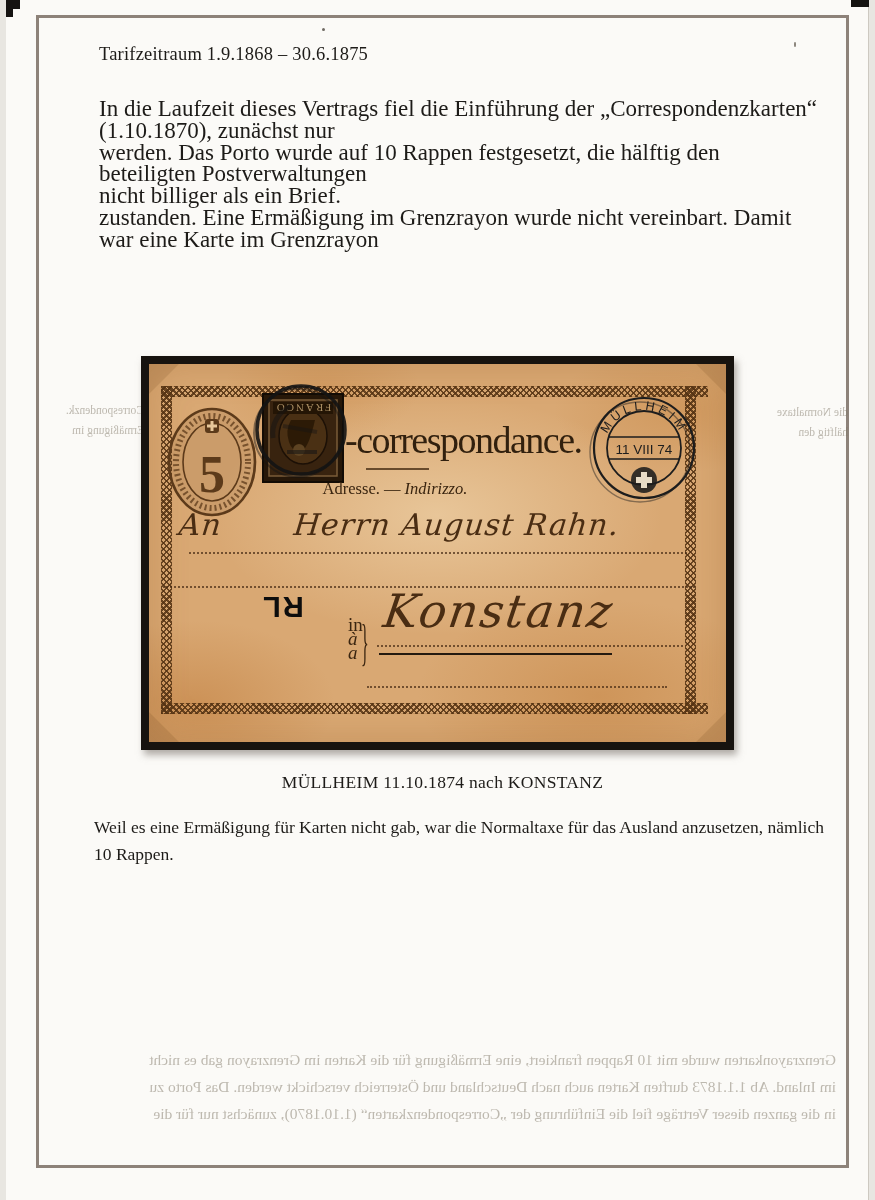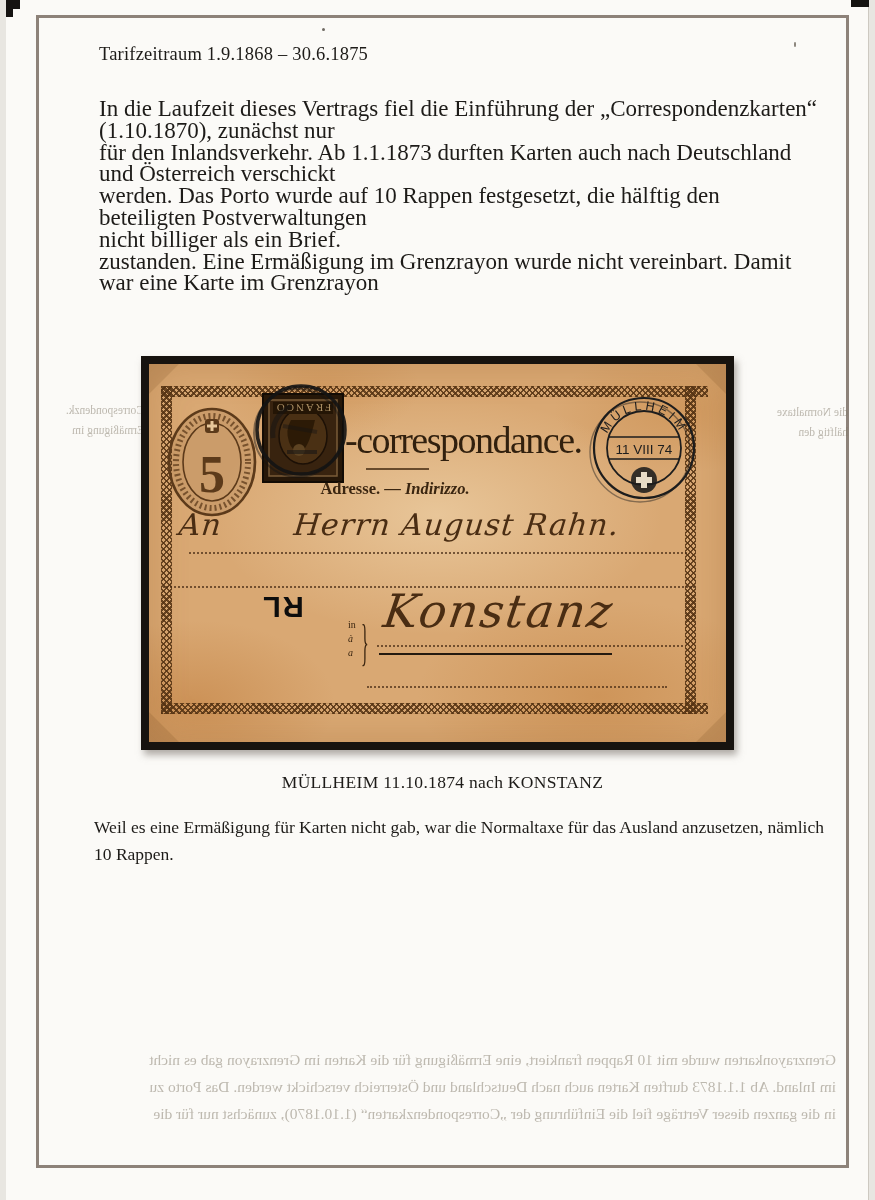--- a/index.html
+++ b/index.html
@@ -57,39 +57,39 @@
       repeating-linear-gradient(45deg, rgba(86,52,20,.85) 0 1.6px, transparent 1.6px 4.2px),
       repeating-linear-gradient(-45deg, rgba(86,52,20,.85) 0 1.6px, transparent 1.6px 4.2px);
     box-shadow:inset 0 0 0 .5px rgba(86,52,20,.35); }
   .chain-top    { left:12px; top:22px;  width:547px; height:11px; }
   .chain-bottom { left:12px; top:339px; width:547px; height:11px; }
   .chain-left   { left:12px; top:22px;  width:11px;  height:328px; }
   .chain-right  { left:536px; top:22px; width:11px;  height:328px; }
 
   .card-title { left:196px; top:54px; font-size:38px; font-weight:400; letter-spacing:-1.5px; color:#31200e; }
   .title-rule { left:217px; top:104px; width:63px; border-top:2px solid rgba(74,47,21,.8); }
-  .addr-label { left:160px; top:115px; width:172px; text-align:center; font-size:16.5px; font-weight:700; color:#3a2510; }
+  .addr-label { left:160px; top:115px; width:172px; text-align:center; font-size:16.5px; font-weight:400; color:#3a2510; }
   .addr-label .it { font-style:italic; }
 
   .dotted { border-top:2px dotted rgba(70,42,18,.7); height:0; }
   .dot-a { left:40px;  top:188px; width:498px; }
   .dot-b { left:14px;  top:222px; width:532px; }
   .dot-k { left:228px; top:281px; width:306px; }
   .dot-c { left:218px; top:322px; width:300px; }
   .solid-k { left:230px; top:289px; width:233px; border-top:2.5px solid #241a10; height:0; }
 
   .hw { font-style:italic; color:#4a2d13; font-family:"DejaVu Serif", serif; }
   .hw-line1 { left:30px; top:143px; font-size:30px; transform:skewX(-6deg); letter-spacing:1px; white-space:nowrap; }
   .hw-line1 .gap { display:inline-block; width:72px; }
   .hw-dest { left:235px; top:220px; font-size:46px; transform:skewX(-8deg); letter-spacing:2px; }
 
   .rl-mark { left:112px; top:226px; font-family:"Liberation Sans", sans-serif; font-weight:700;
     font-size:29px; letter-spacing:2px; color:#0d0d0d; transform:rotate(180deg); }
 
-  .dest-labels { left:199px; top:254px; font-size:10px; line-height:14px; color:#3a2510; text-align:left; }
+  .dest-labels { left:199px; top:254px; font-size:19px; line-height:14px; color:#3a2510; text-align:left; }
   .dest-labels .it { font-style:italic; }
   .dest-brace { left:212px; top:252px; font-size:16px; color:#3a2510; transform:scaleY(3.1); transform-origin:top; }
 
   .oval-svg { left:16px; top:40px; }
   .stamp-svg { left:112px; top:28px; }
   .cancel-svg { left:100px; top:14px; }
   .postmark-svg { left:439px; top:28px; }
 </style>
 </head>
 <body>
@@ -101,21 +101,20 @@
   <div class="abs corner-mark-tl1"></div>
   <div class="abs corner-mark-tl2"></div>
   <div class="abs corner-mark-tr"></div>
   <div class="abs speck1"></div>
   <div class="abs speck2"></div>
 
   <div class="abs doc-title">Tarifzeitraum 1.9.1868 – 30.6.1875</div>
 
   <div class="abs intro">
     <div>In die Laufzeit dieses Vertrags fiel die Einführung der „Correspondenzkarten“ (1.10.1870), zunächst nur</div>
-    <div>für den Inlandsverkehr. Ab 1.1.1873 durften Karten auch nach Deutschland und Österreich verschickt</div>
     <div>werden. Das Porto wurde auf 10 Rappen festgesetzt, die hälftig den beteiligten Postverwaltungen</div>
     <div>nicht billiger als ein Brief.</div>
     <div>zustanden. Eine Ermäßigung im Grenzrayon wurde nicht vereinbart. Damit war eine Karte im Grenzrayon</div>
   </div>
 
   <div class="abs ghost ghost-left">
     <div>Correspondenzk.</div>
     <div>Ermäßigung im</div>
   </div>
   <div class="abs ghost ghost-right">

